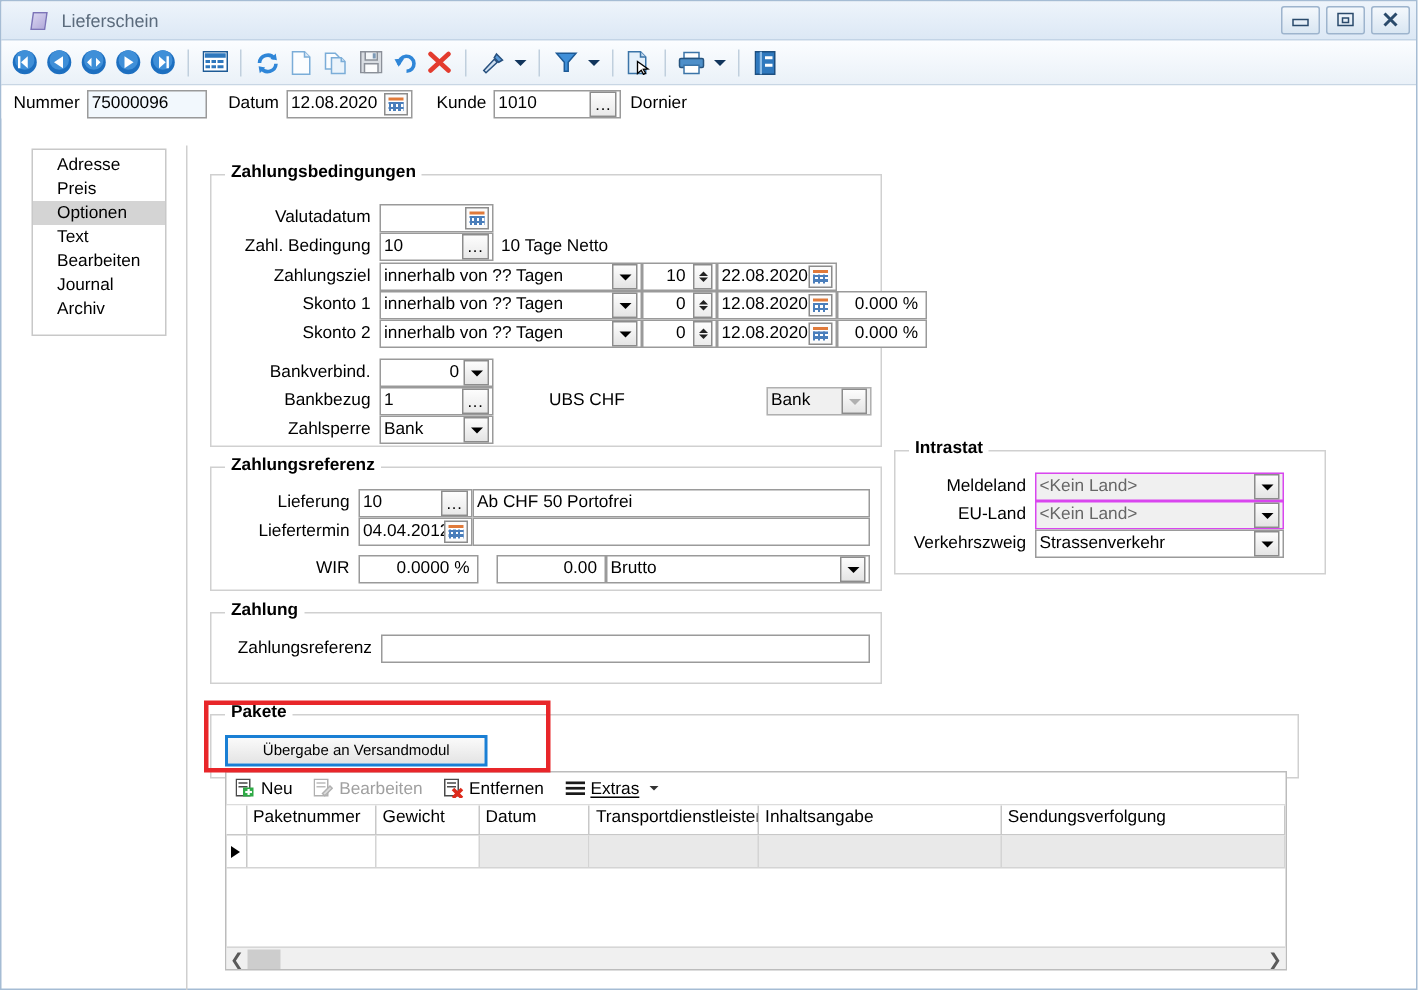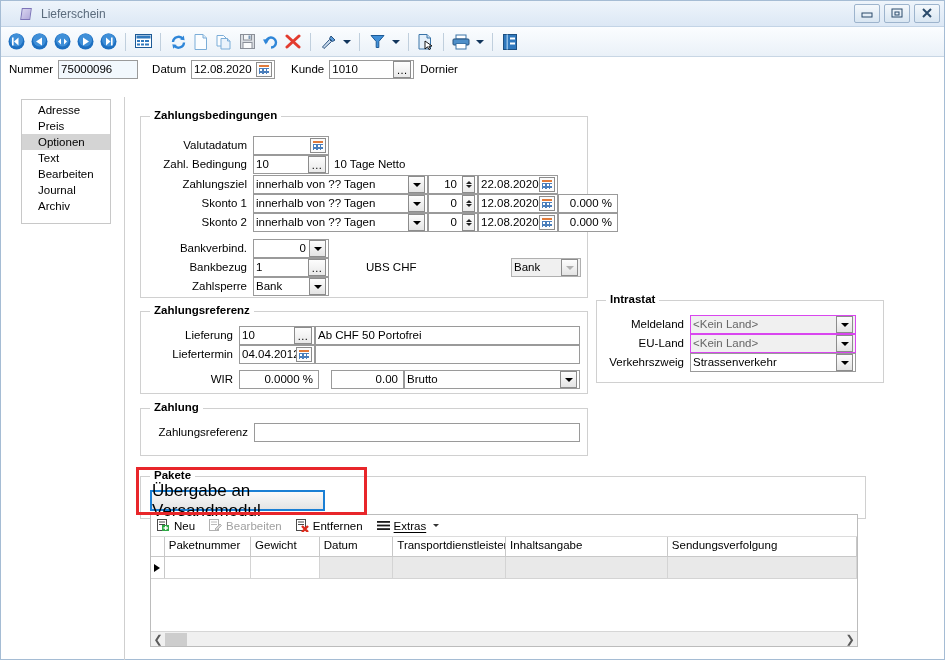--- a/index.html
+++ b/index.html
@@ -123,21 +123,21 @@
   .group .ginner { position:absolute; inset:0; z-index:1; }
 
   .rowlabel { position:absolute; text-align:right; font-size:11.5px; line-height:19px; }
 
   
   .redbox {
     position:absolute; border:3px solid #e8262a; z-index:20; pointer-events:none;
   }
   .focusbtn {
     border:2px solid #1a7fd4; background:linear-gradient(#fafafa,#e4e4e4);
-    display:flex; align-items:center; justify-content:center; font-size:17px;
+    display:flex; align-items:center; justify-content:center; font-size:10px;
   }
 
   
   .gridwrap {
     position:absolute; border:1px solid #bcbcbc; background:#fff;
   }
   .gridtb { height:22px; display:flex; align-items:center; padding-left:6px; gap:0; border-bottom:1px solid #dcdcdc;}
   .gitem { display:flex; align-items:center; gap:4px; margin-right:14px; font-size:11.5px; }
   .gitem.dis { color:#a0a0a0;text-align:center; }
   .gridhead { display:flex; height:20px; border-bottom:1px solid #c8c8c8; background:#fff;}

